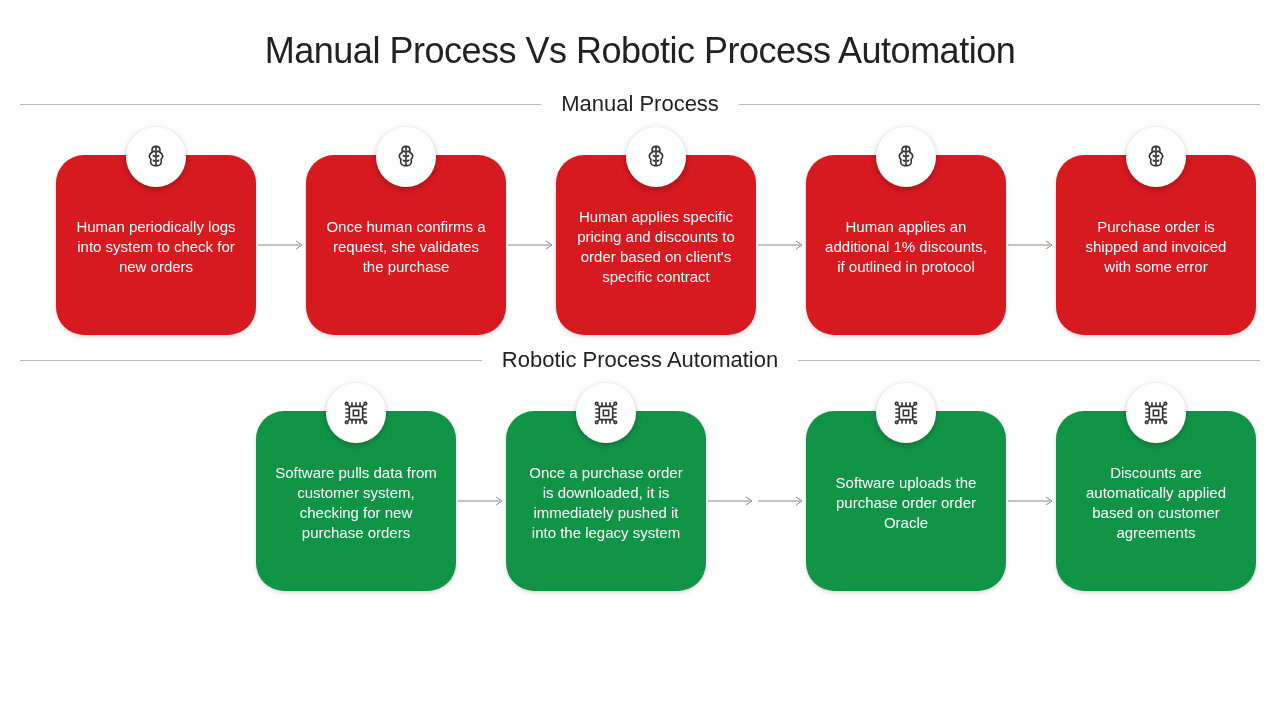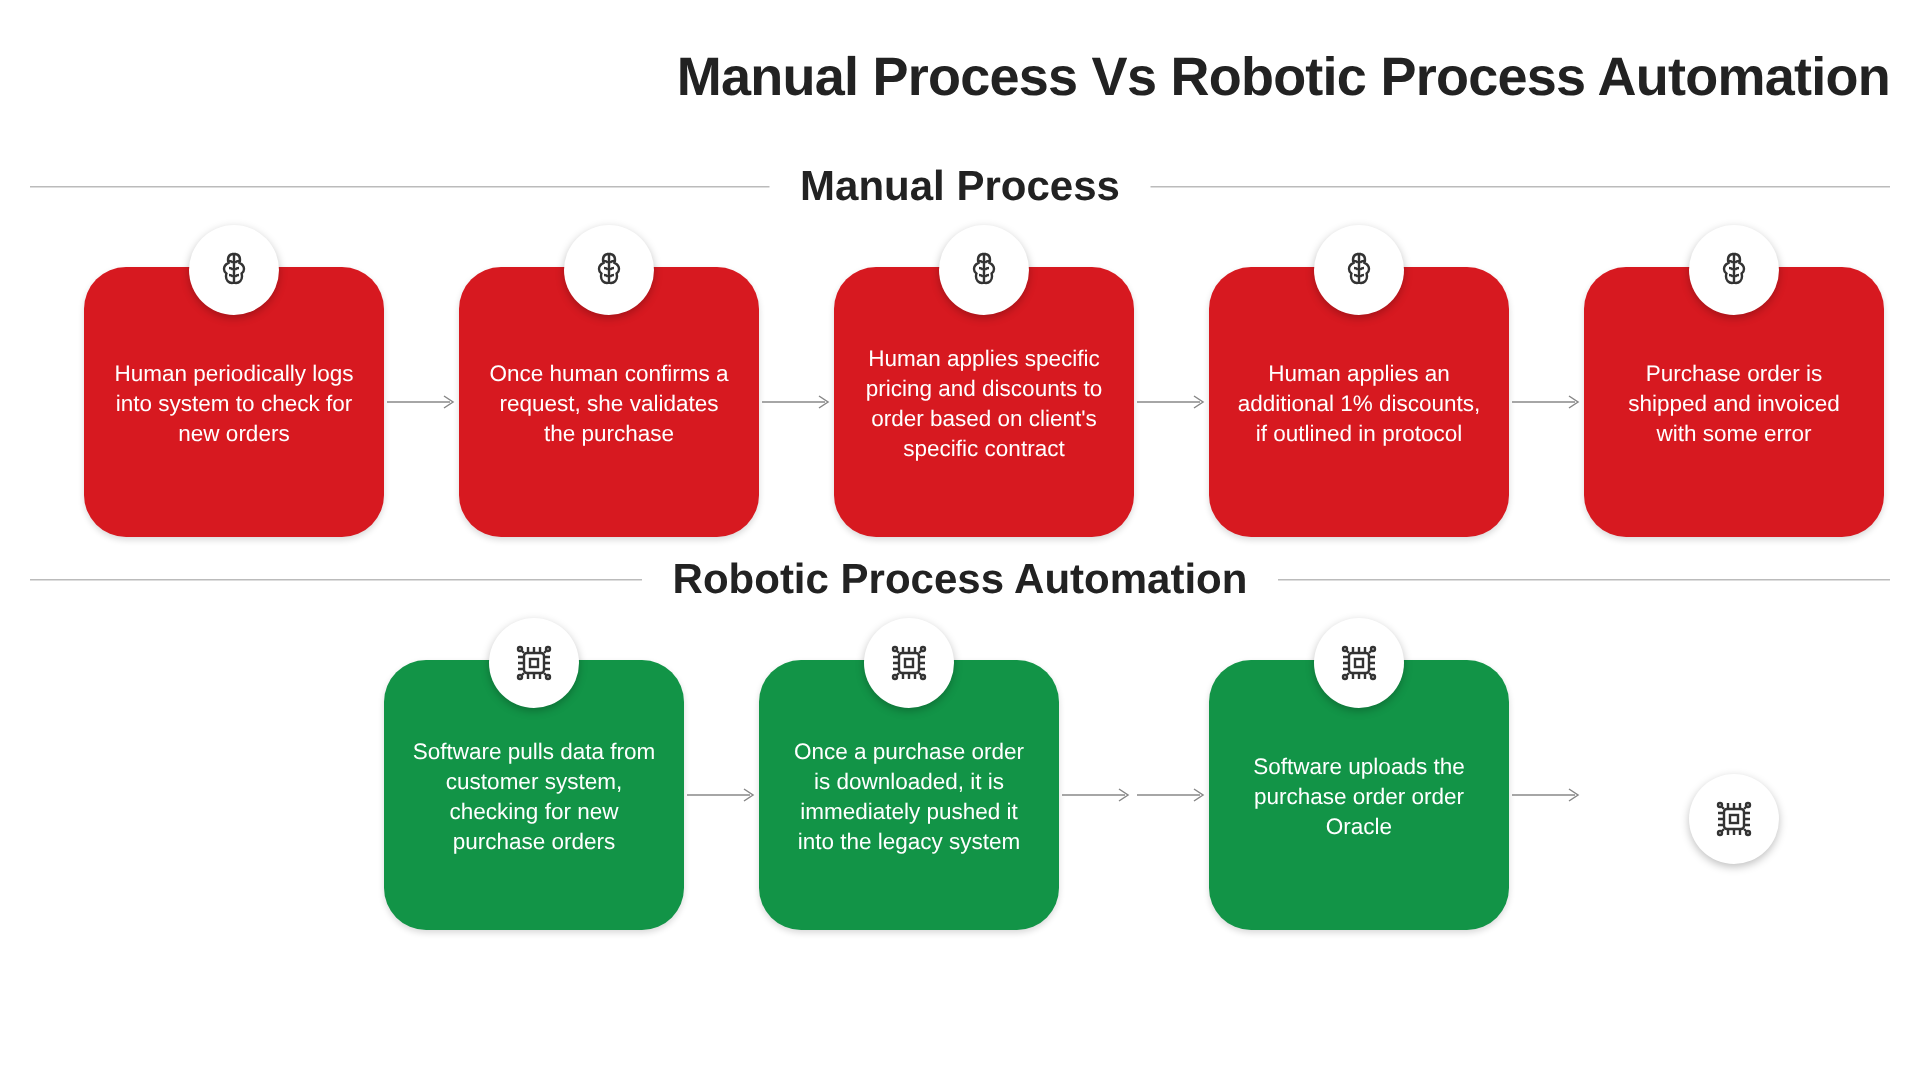--- a/index.html
+++ b/index.html
@@ -5,42 +5,42 @@
   * { box-sizing: border-box; margin: 0; padding: 0; }
   body {
     width: 1280px;
     height: 720px;
     background: #ffffff;
     font-family: "Segoe UI", Arial, sans-serif;
     padding: 30px 20px 20px 20px;
     overflow: hidden;
   }
   h1 {
-    text-align: right;
+    text-align: center;
     font-size: 36px;
-    font-weight: 700;
+    font-weight: 400;
     color: #222;
-    margin-bottom: 36px;
+    margin-bottom: 19px;
     letter-spacing: -0.5px;
   }
   .section-header {
     display: flex;
     align-items: center;
     justify-content: center;
     gap: 20px;
     margin: 8px 0 10px 0;
   }
   .section-header .line {
     flex: 1;
     height: 1px;
     background: #bbb;
   }
   .section-header .title {
-    font-size: 28px;
-    font-weight: 700;
+    font-size: 22px;
+    font-weight: 400;
     color: #222;
     white-space: nowrap;
   }
   .row {
     display: flex;
     align-items: center;
     justify-content: flex-end;
     gap: 0;
     padding: 0 4px;
     margin-bottom: 12px;
@@ -244,20 +244,23 @@
     <div class="arrow">
       <svg viewBox="0 0 50 14">
         <use href="#arrow-icon"></use>
       </svg>
     </div>
     <div class="card-wrap">
       <div class="icon-circle">
         <svg viewBox="0 0 24 24">
           <use href="#chip-icon"></use>
         </svg>
+      </div>
+      <div class="card green">
+        <span>Discounts are automatically applied based on customer agreements</span>
       </div>
     </div>
   </div>
 
 <svg width="0" height="0" style="position:absolute">
   <defs>
     <g id="brain-icon">
       <path d="M12 4c-2 0-3 1.2-3 3 0 .5.1 1 .3 1.4C8 9 7 10 7 11.5c0 1 .5 1.8 1.2 2.3C8 14.3 8 14.8 8 15.3c0 1.8 1.3 3.2 3 3.2.4 0 .7-.1 1-.2V4.2c-.3-.1-.6-.2-1-.2z M12 4c2 0 3 1.2 3 3 0 .5-.1 1-.3 1.4C16 9 17 10 17 11.5c0 1-.5 1.8-1.2 2.3.1.5.2 1 .2 1.5 0 1.8-1.3 3.2-3 3.2-.4 0-.7-.1-1-.2V4.2c.3-.1.6-.2 1-.2z"></path>
       <path d="M9.5 7.5c.8 0 1.5.3 2 .8M9.5 11c.8 0 1.5.3 2 .8M9.5 14.5c.8 0 1.5.3 2 .8"></path>
       <path d="M14.5 7.5c-.8 0-1.5.3-2 .8M14.5 11c-.8 0-1.5.3-2 .8M14.5 14.5c-.8 0-1.5.3-2 .8"></path>

